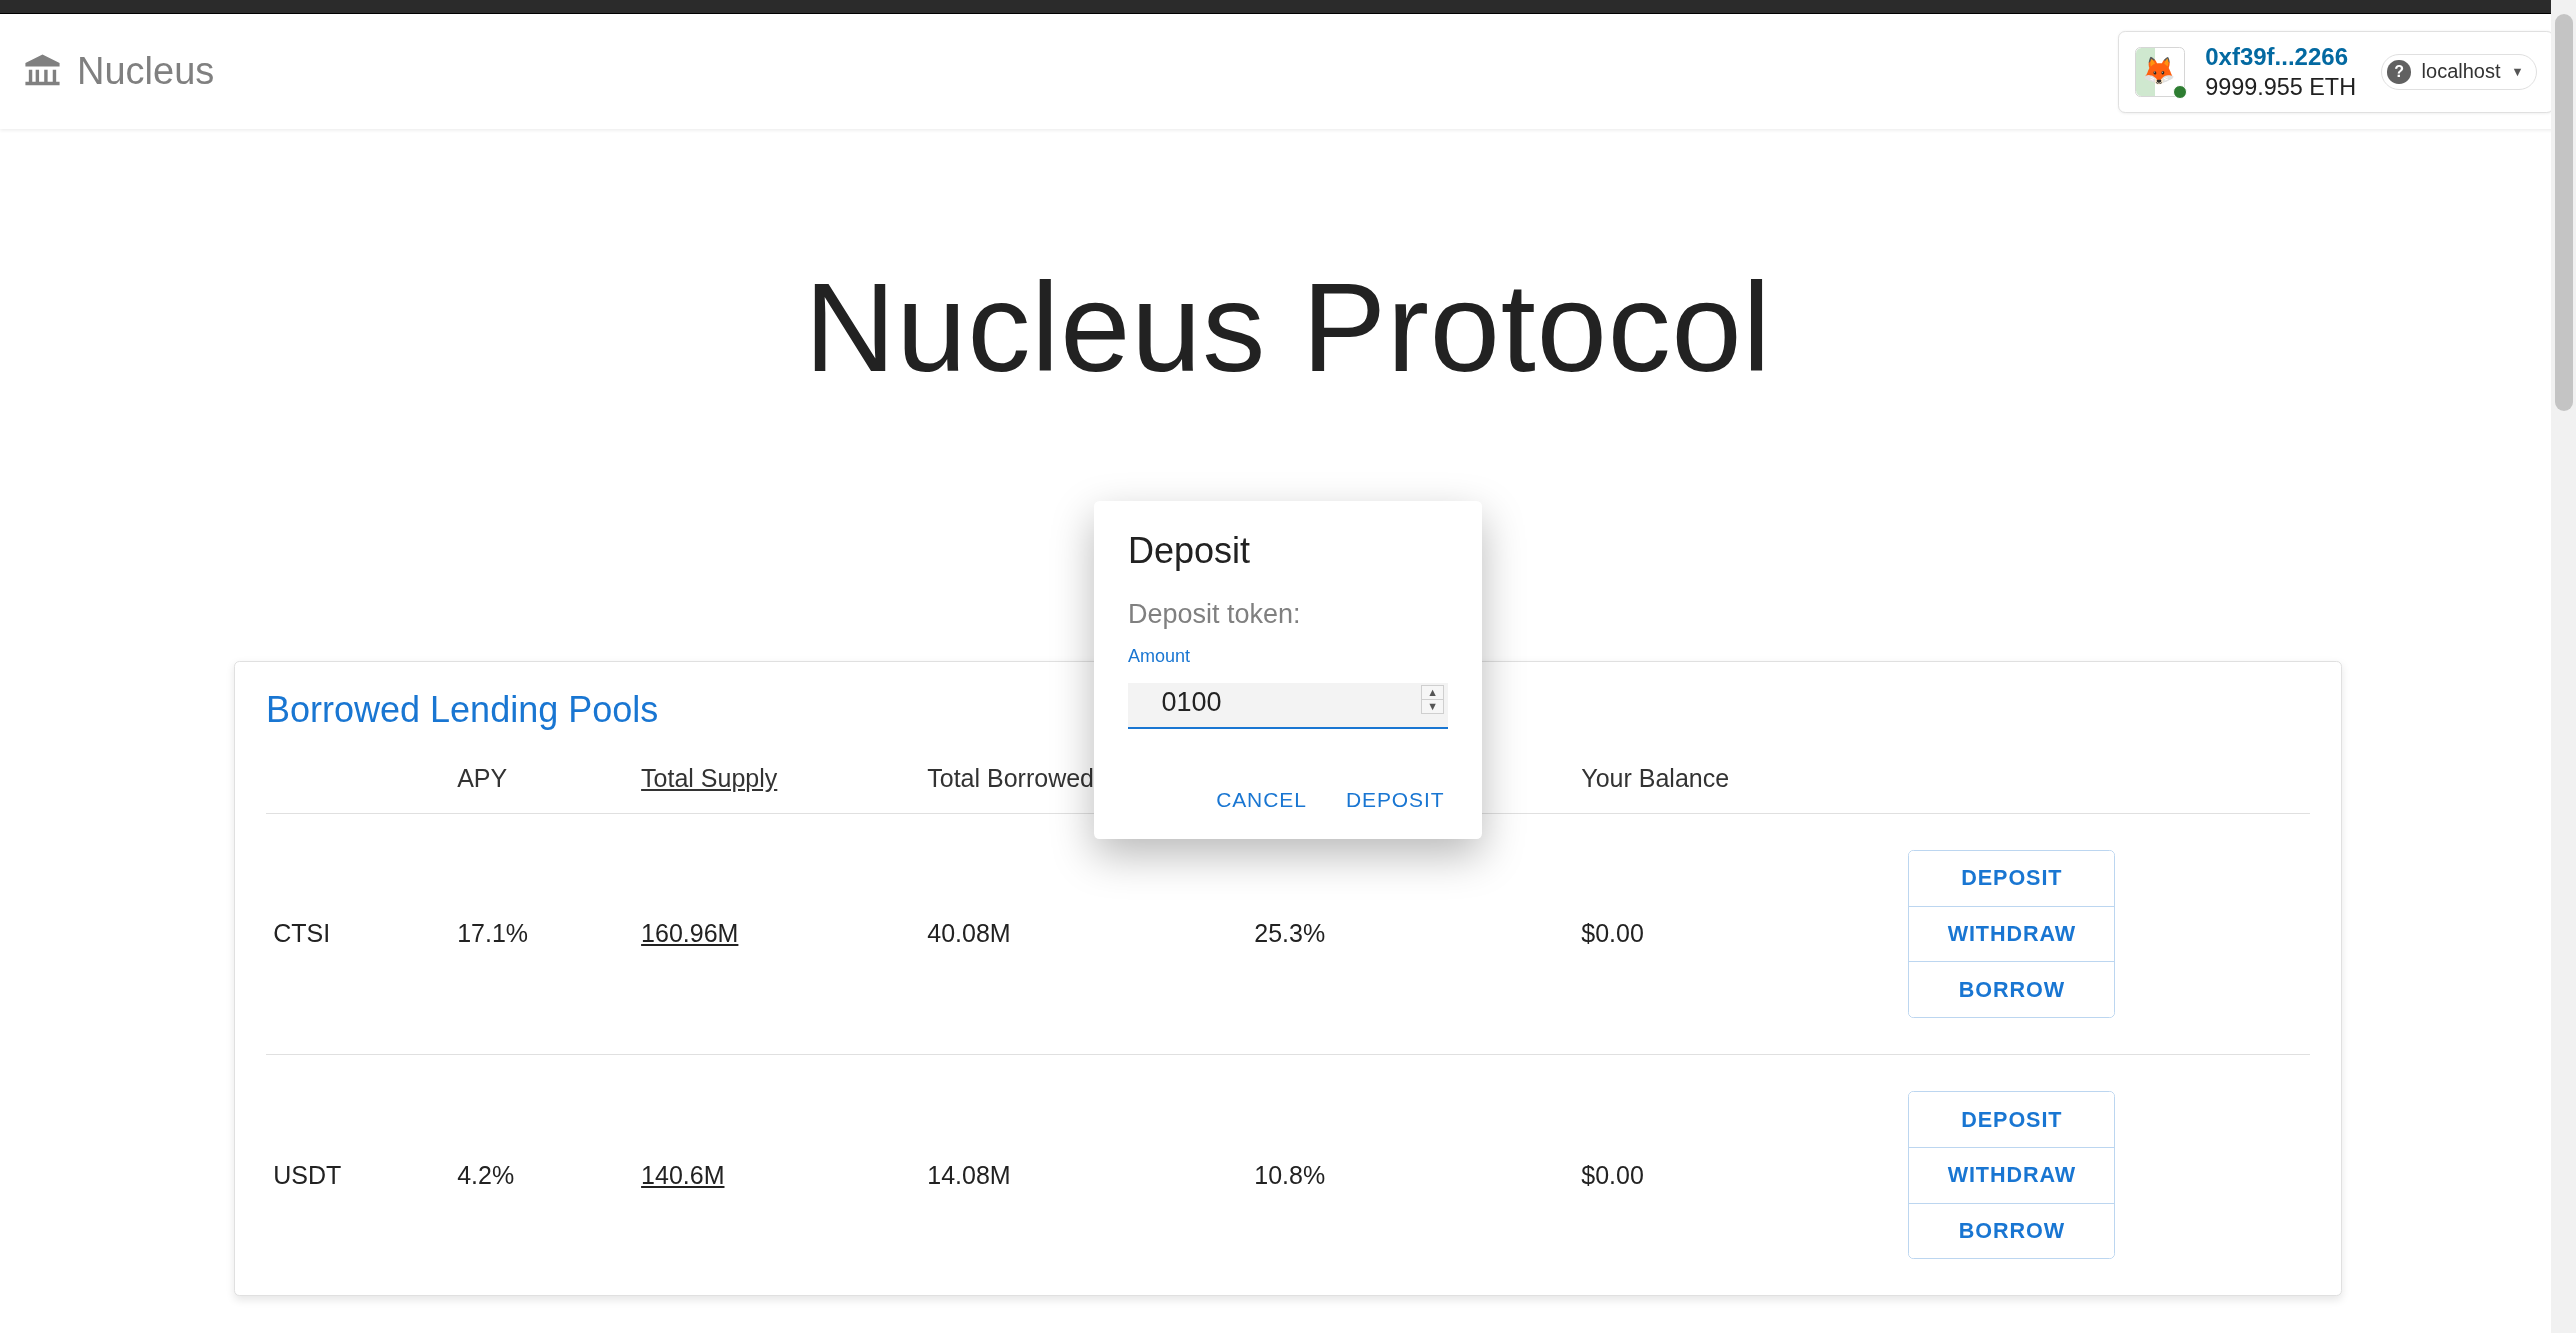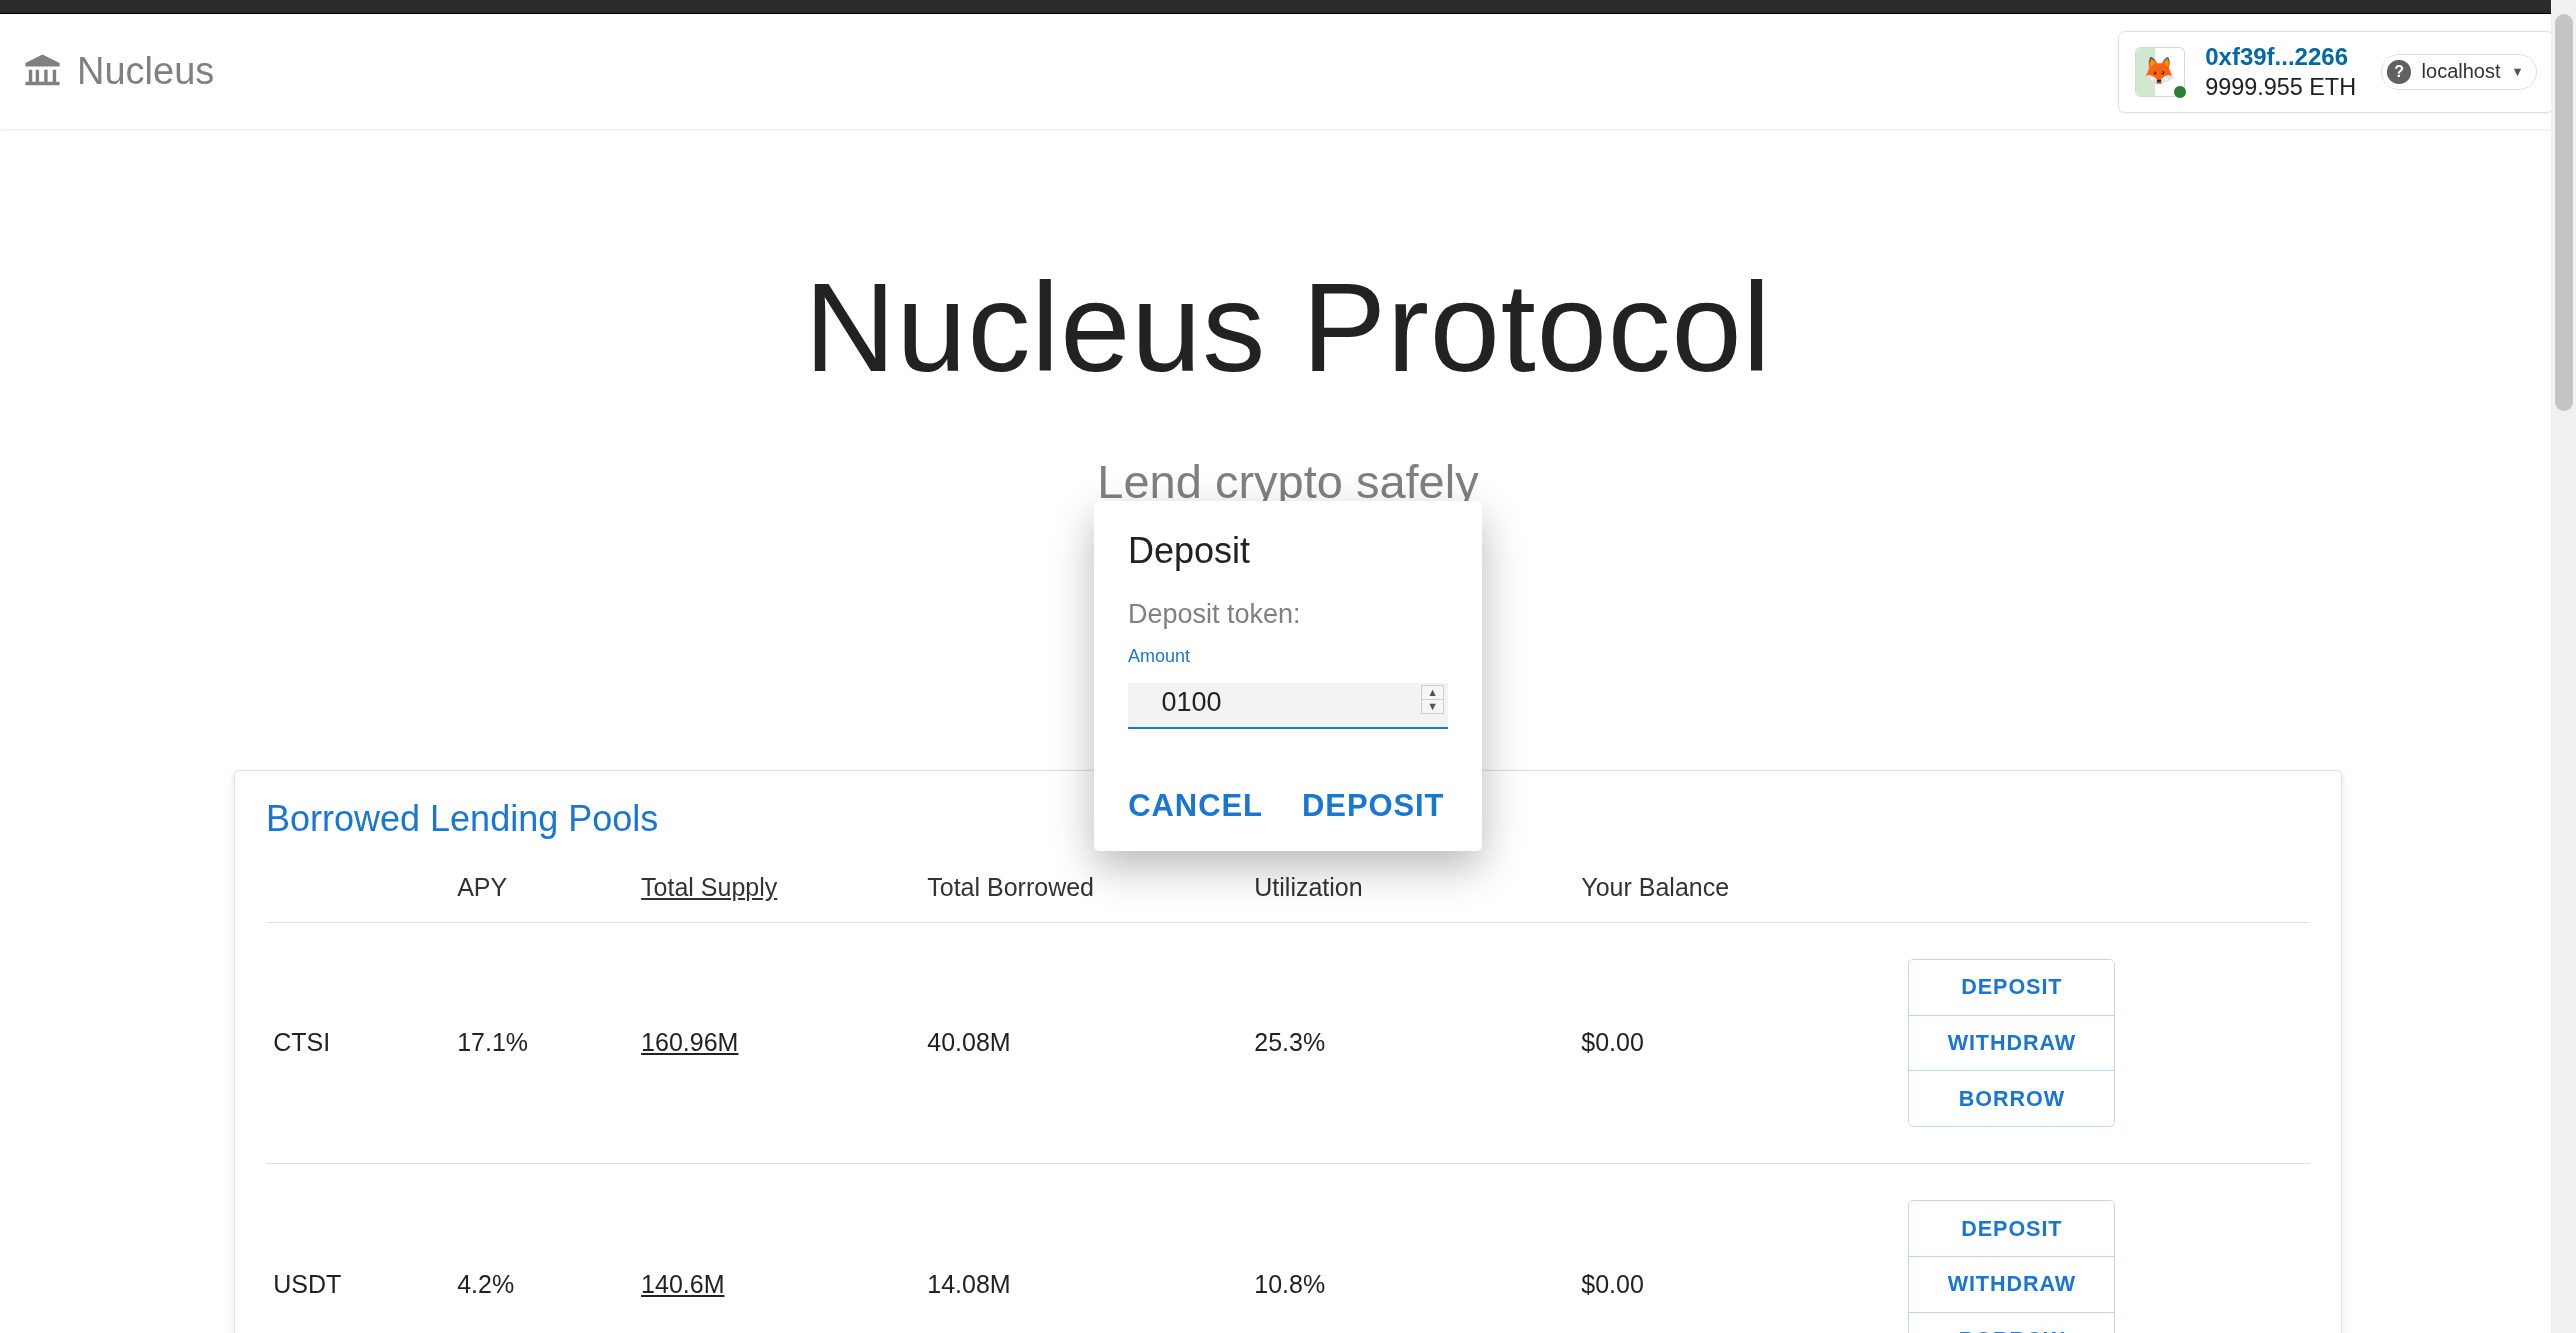--- a/index.html
+++ b/index.html
@@ -258,22 +258,22 @@
   .spinner span:first-child{ border-bottom:none; }
 
   .modal-actions {
     display:flex;
     justify-content:flex-end;
     gap:32px;
   }
   .modal-actions button {
     background:none; border:none;
     color: var(--primary);
-    font-size:31px;
-    font-weight:700;
+    font-size:21px;
+    font-weight:400;
     letter-spacing:0.9px;
     cursor:pointer;
     padding:5.4px 3.6px;
     text-align:right;
   }
 
   
   .fake-scroll {
     position:fixed;
     top:0; right:0; bottom:0;
@@ -318,21 +318,20 @@
     <div class="network-pill">
       <span class="network-q">?</span>
       <span class="network-label">localhost</span>
       <span class="network-caret">▼</span>
     </div>
   </div>
 </header>
 
 <section class="hero">
   <h1 class="hero-title">Nucleus Protocol</h1>
-  <div class="hero-sub">Lend crypto safely</div>
 </section>
 
 <section class="pools-card">
   <h3 class="pools-title">Borrowed Lending Pools</h3>
   <table class="pools">
     <thead>
       <tr>
         <th></th>
         <th>APY</th>
         <th>Total Supply</th>

